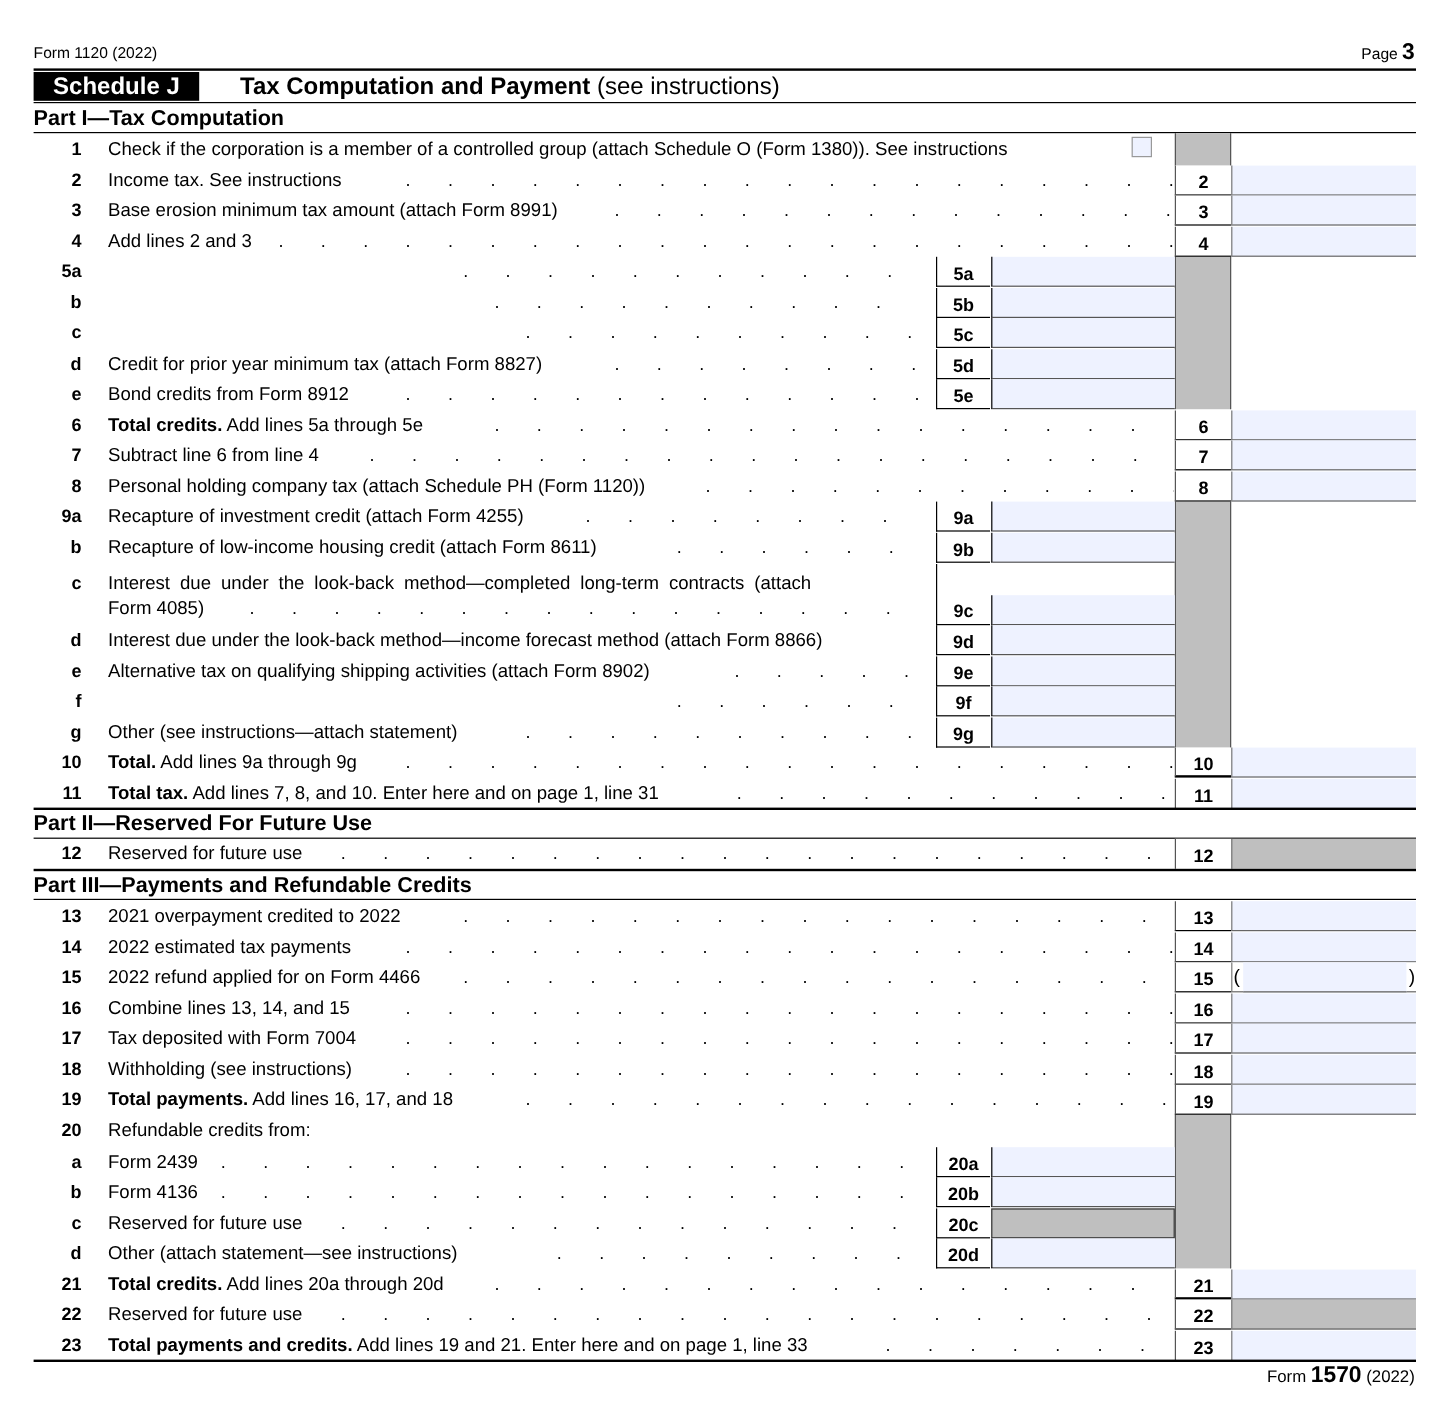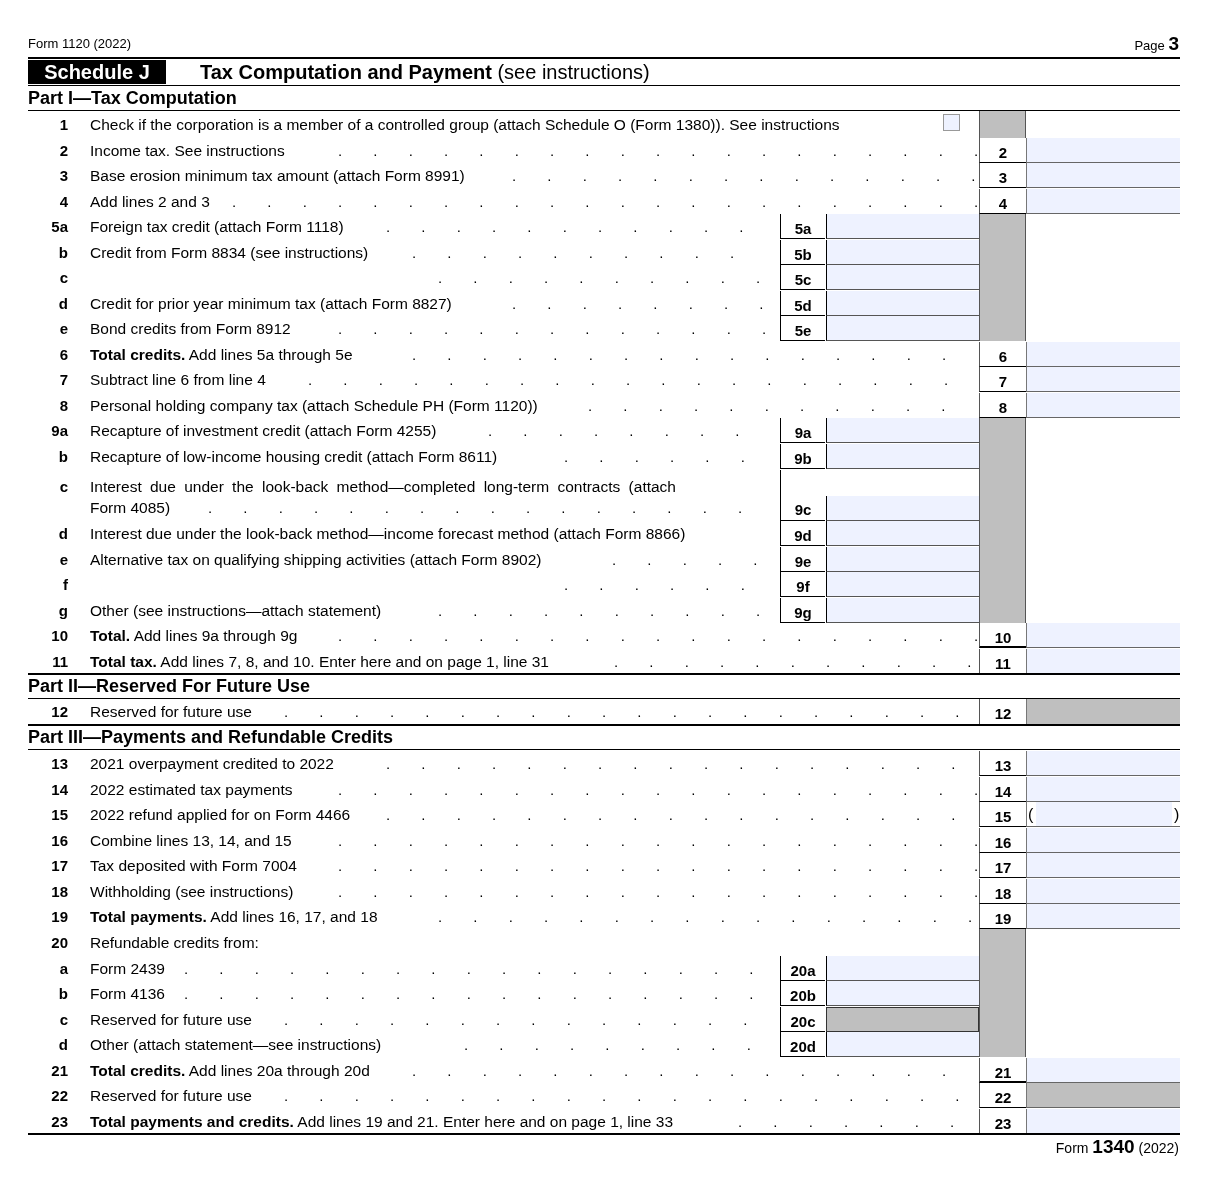--- a/index.html
+++ b/index.html
@@ -75,28 +75,26 @@
 <div class="row" style="top:189px;">
   <span class="lnum">4</span>
   <span class="ltxt">Add lines 2 and 3</span>
   <span class="dots" style="left:204px; width:746px;">. . . . . . . . . . . . . . . . . . . . . . . . . . .</span>
   <span class="mainlbl" style="left:951px;">4</span>
   <span class="maininp" style="left:998px;"></span>
 </div>
 
 <div class="row" style="top:214px;">
   <span class="lnum">5a</span>
-  <span class="ltxt">Foreign tax credit (attach Form 1118)</span>
   <span class="dots" style="left:358px; width:380px;">. . . . . . . . . . . . . .</span>
   <span class="sublbl" style="left:752px;">5a</span>
   <span class="subinp" style="left:798px;"></span>
 </div>
 <div class="row" style="top:240px;">
   <span class="lnum">b</span>
-  <span class="ltxt">Credit from Form 8834 (see instructions)</span>
   <span class="dots" style="left:384px; width:354px;">. . . . . . . . . . . . .</span>
   <span class="sublbl" style="left:752px;">5b</span>
   <span class="subinp" style="left:798px;"></span>
 </div>
 <div class="row" style="top:265px;">
   <span class="lnum">c</span>
   <span class="dots" style="left:410px; width:328px;">. . . . . . . . . . . .</span>
   <span class="sublbl" style="left:752px;">5c</span>
   <span class="subinp" style="left:798px;"></span>
 </div>
@@ -319,13 +317,13 @@
 </div>
 <div class="row" style="top:1109px;">
   <span class="lnum">23</span>
   <span class="ltxt"><b>Total payments and credits.</b><span> Add lines 19 and 21. Enter here and on page 1, line 33</span></span>
   <span class="dots" style="left:710px; width:240px;">. . . . . . . . .</span>
   <span class="mainlbl" style="left:951px; border-bottom:none;">23</span>
   <span class="maininp" style="left:998px; border-bottom:none;"></span>
 </div>
 <div class="rule-thick" style="top:1133px;"></div>
 
-<div class="abs footer"><span>Form </span><b>1340</b><span> (2022)</span></div>
+<div class="abs footer"><span>Form </span><b>1570</b><span> (2022)</span></div>
 
 </body></html>

